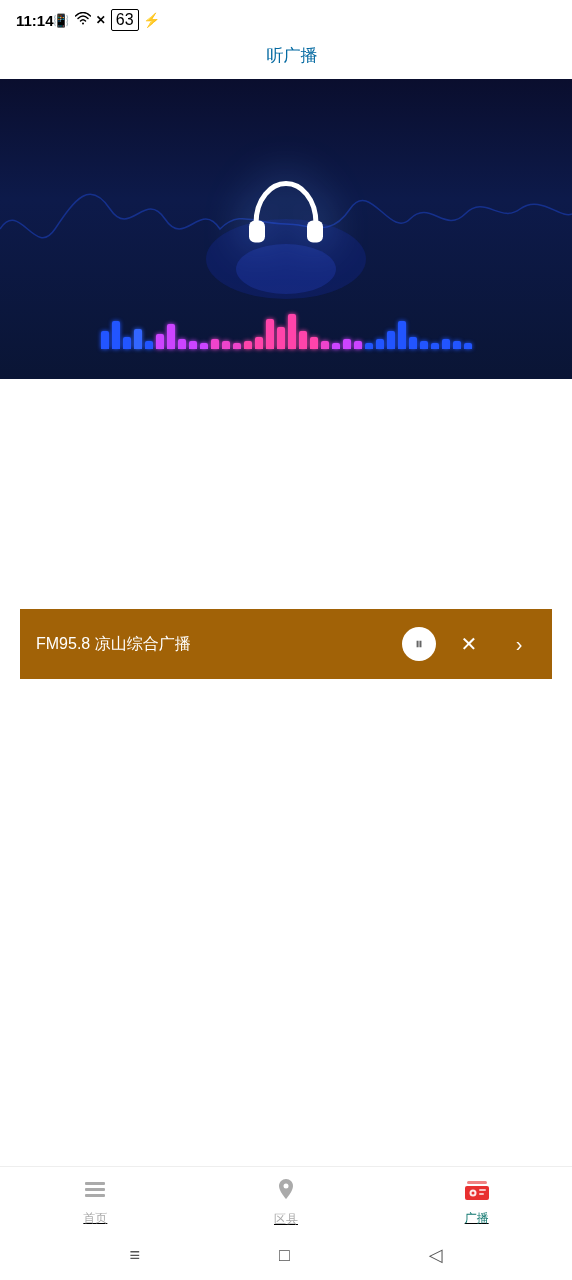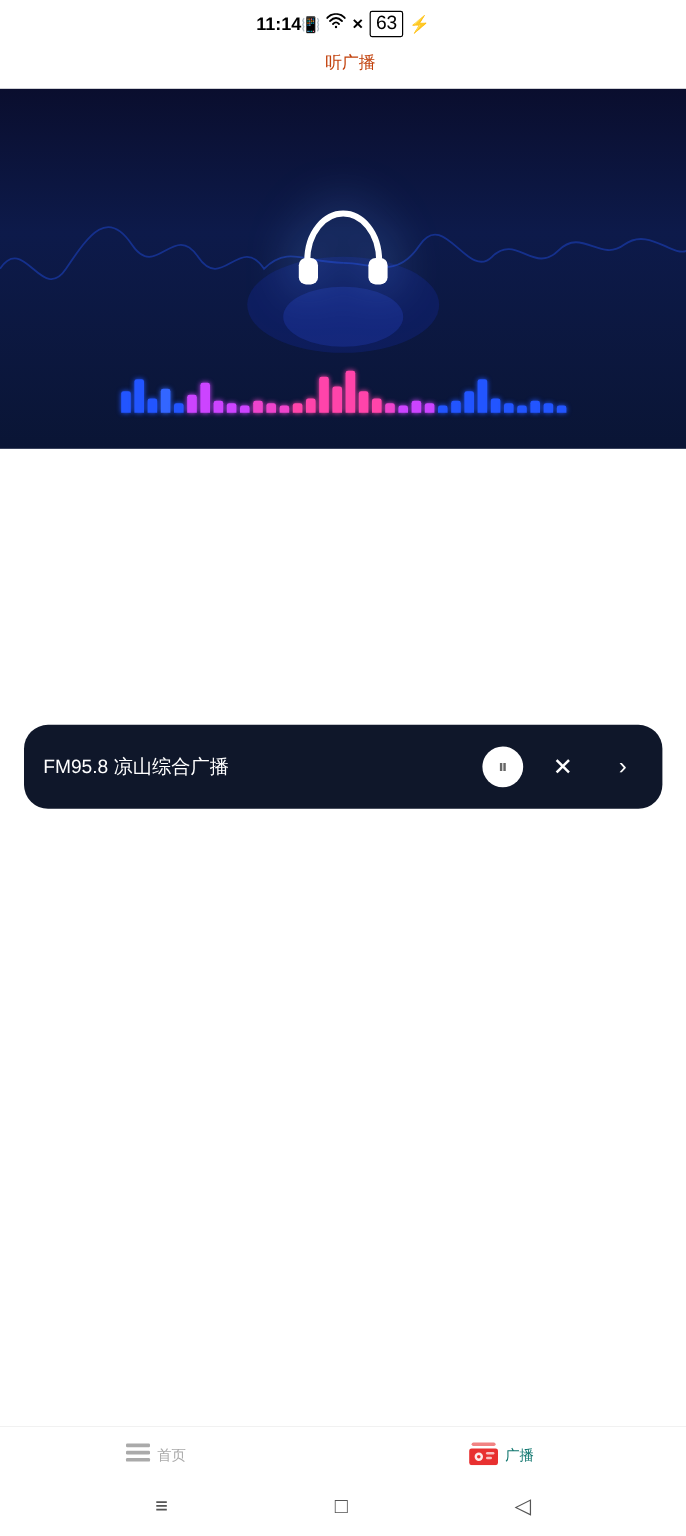--- a/index.html
+++ b/index.html
@@ -11,21 +11,21 @@
       background: #fff;
       font-family: -apple-system, 'PingFang SC', 'Hiragino Sans GB', sans-serif;
       position: relative;
       overflow-x: hidden;
     }
 
     
     .status-bar {
       display: flex;
       align-items: center;
-      justify-content: center;
+      justify-content: flex-start;
       padding: 8px 16px 4px;
       background: #fff;
       height: 36px;
     }
     .status-time {
       font-size: 15px;
       font-weight: 600;
       color: #000;
     }
     .status-icons {
@@ -34,22 +34,22 @@
       gap: 5px;
     }
 
     
     .header {
       text-align: center;
       padding: 8px 0 12px;
       background: #fff;
     }
     .header-title {
-      font-size: 14px;
-      color: #c2410c;
+      font-size: 17px;
+      color: #0369a1;
       font-weight: 500;
       padding-left: 12px;
     }
 
     
     .banner {
       width: 572px;
       height: 300px;
       background: linear-gradient(180deg, #0a0e2e 0%, #0d1a4a 40%, #0a1535 100%);
       position: relative;
@@ -81,22 +81,22 @@
     }
     .eq-bar {
       width: 8px;
       border-radius: 2px 2px 0 0;
     }
 
     
     .now-playing {
       position: relative;
       margin: 230px 20px 0;
-      background: #0f172a;
-      border-radius: 20px;
+      background: #a16207;
+      border-radius: 0;
       padding: 0 16px;
       height: 70px;
       display: flex;
       align-items: center;
       justify-content: flex-start;
     }
     .now-playing-text {
       font-size: 16px;
       color: #fff;
       font-weight: 400;
@@ -144,25 +144,26 @@
       border-top: 1px solid #eee;
     }
     .nav-items {
       display: flex;
       justify-content: space-around;
       align-items: center;
       padding: 10px 0 6px;
     }
     .nav-item {
       display: flex;
-      flex-direction: row;
+      flex-direction: column;
       align-items: center;
       gap: 4px;
       cursor: pointer;
       min-width: 80px;
+      text-decoration: underline;
     }
     .nav-icon {
       font-size: 24px;
       color: #aaa;
     }
     .nav-icon.active {
       color: #e83030;
     }
     .nav-label {
       font-size: 12px;
@@ -309,20 +310,29 @@
       <span class="nav-icon">
         <svg width="24" height="22" viewBox="0 0 24 22" fill="none">
           <rect x="2" y="4" width="20" height="3" rx="1" fill="#aaa"></rect>
           <rect x="2" y="10" width="20" height="3" rx="1" fill="#aaa"></rect>
           <rect x="2" y="16" width="20" height="3" rx="1" fill="#aaa"></rect>
         </svg>
       </span>
       <span class="nav-label">首页</span>
     </div>
 
+    <div class="nav-item">
+      <span class="nav-icon">
+        <svg width="24" height="24" viewBox="0 0 24 24" fill="none">
+          <path d="M12 2C8.13 2 5 5.13 5 9c0 5.25 7 13 7 13s7-7.75 7-13c0-3.87-3.13-7-7-7z" fill="#aaa"></path>
+          <circle cx="12" cy="9" r="2.5" fill="white"></circle>
+        </svg>
+      </span>
+      <span class="nav-label">区县</span>
+    </div>
 
 
     <div class="nav-item">
       <span class="nav-icon active">
         <svg width="28" height="22" viewBox="0 0 28 22" fill="none">
           <rect x="2" y="8" width="24" height="14" rx="2" fill="#e83030"></rect>
           <circle cx="10" cy="15" r="3.5" fill="white" opacity="0.9"></circle>
           <rect x="16" y="11" width="7" height="2" rx="1" fill="white" opacity="0.7"></rect>
           <rect x="16" y="15" width="5" height="2" rx="1" fill="white" opacity="0.7"></rect>
           <rect x="4" y="3" width="20" height="3" rx="1.5" fill="#e83030" opacity="0.6"></rect>

